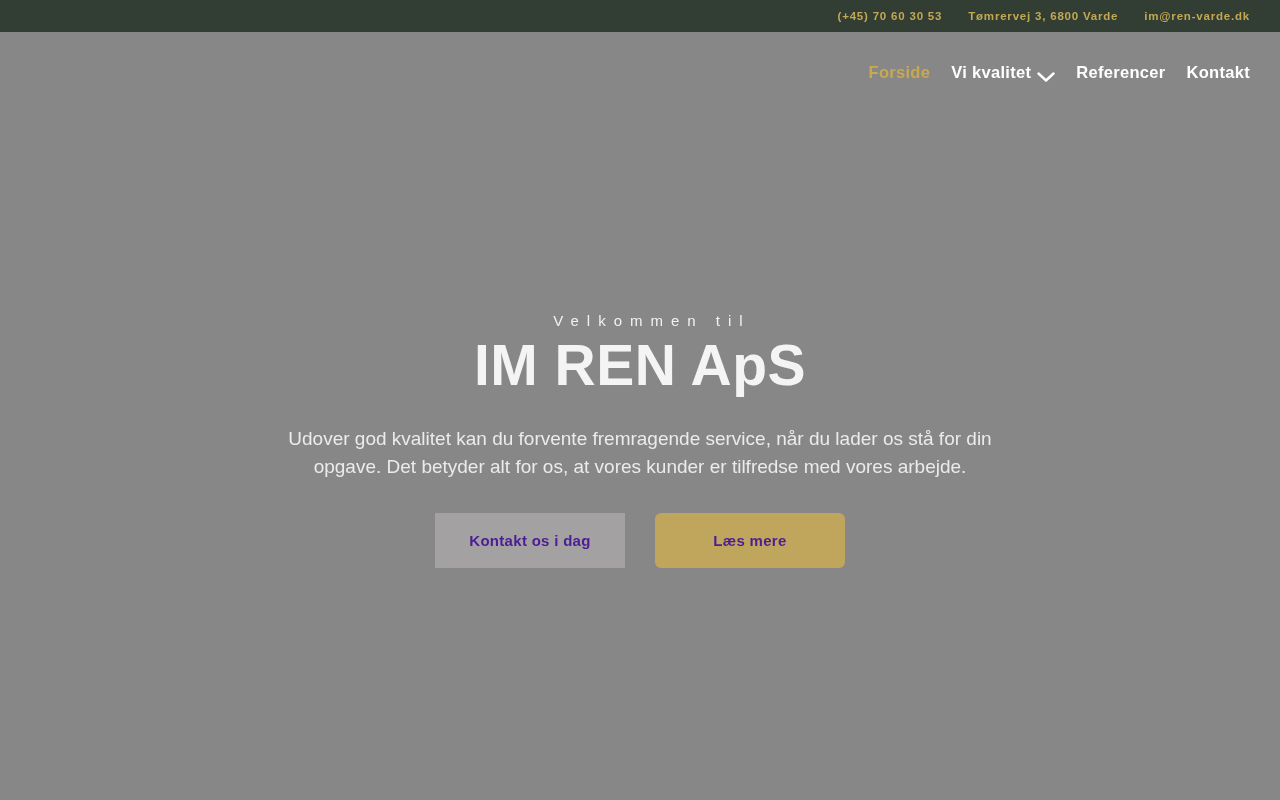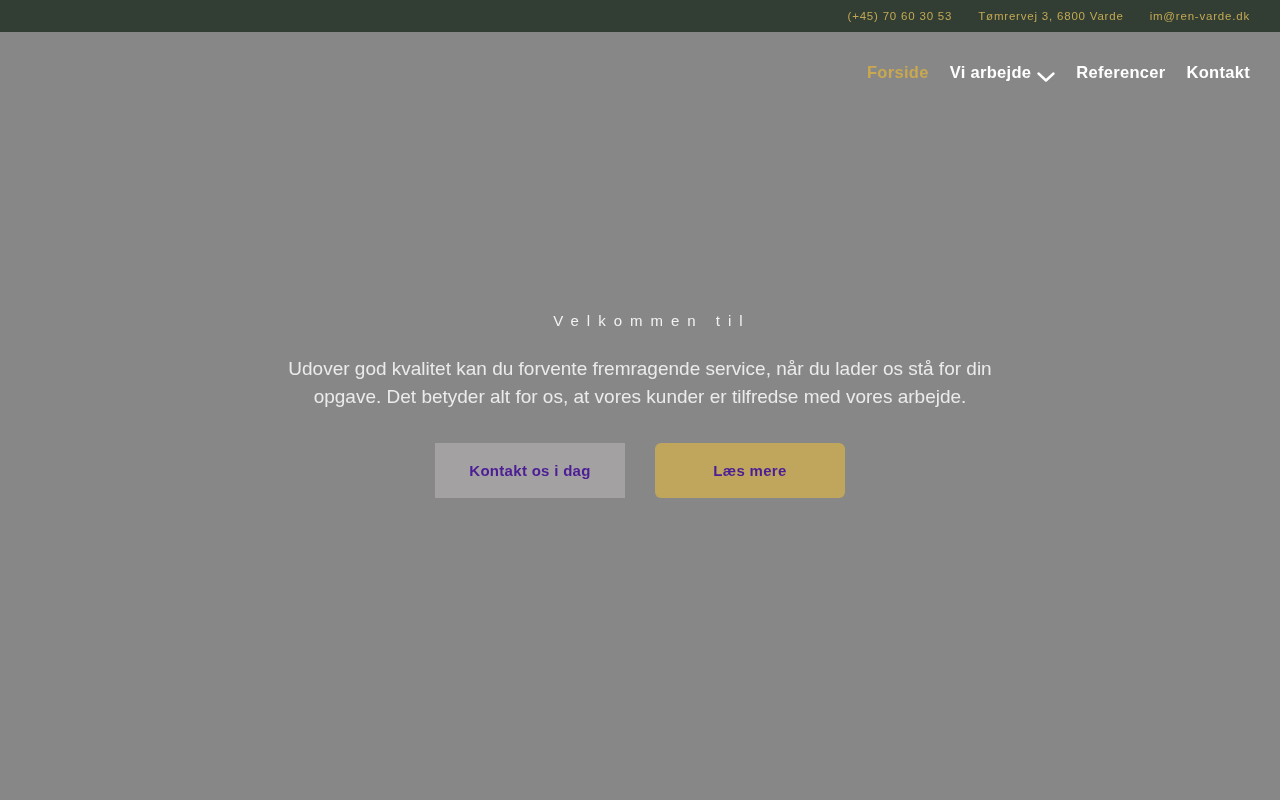--- a/index.html
+++ b/index.html
@@ -26,21 +26,21 @@
     background: var(--topbar-bg);
     display: flex;
     justify-content: flex-end;
     align-items: center;
     gap: 26px;
     padding-right: 30px;
   }
   .topbar .contact-item {
     color: var(--topbar-text);
     font-size: 11.5px;
-    font-weight: 400;
+    font-weight: 700;
     letter-spacing: 0.8px;
     text-decoration: none;
     cursor: pointer;
   }
 
   
   .header {
     height: 80px;
     display: flex;
     justify-content: flex-end;
@@ -124,31 +124,32 @@
 
 <div class="topbar">
   <a class="contact-item">(+45) 70 60 30 53</a>
   <span class="contact-item">Tømrervej 3, 6800 Varde</span>
   <a class="contact-item">im@ren-varde.dk</a>
 </div>
 
 <div class="header">
   <a class="nav-item active">Forside</a>
   <a class="nav-item">
-    <span>Vi arbejde</span>
+    <span>Vi kvalitet</span>
     <span class="chevron-down">
       <svg width="18" height="11" viewBox="0 0 18 11">
         <polyline points="1.5,1.5 9,8.5 16.5,1.5" fill="none" stroke="#ffffff" stroke-width="2.4" stroke-linecap="round" stroke-linejoin="round"></polyline>
       </svg>
     </span>
   </a>
   <a class="nav-item">Referencer</a>
   <a class="nav-item">Kontakt</a>
 </div>
 
 <div class="hero">
   <div class="hero-eyebrow">Velkommen til</div>
+  <h1 class="hero-title">IM REN ApS</h1>
   <p class="hero-subtitle">Udover god kvalitet kan du forvente fremragende service, når du lader os stå for din opgave. Det betyder alt for os, at vores kunder er tilfredse med vores arbejde.</p>
   <div class="hero-buttons">
     <button class="btn btn-gray">Kontakt os i dag</button>
     <button class="btn btn-gold">Læs mere</button>
   </div>
 </div>
 
 </body></html>

